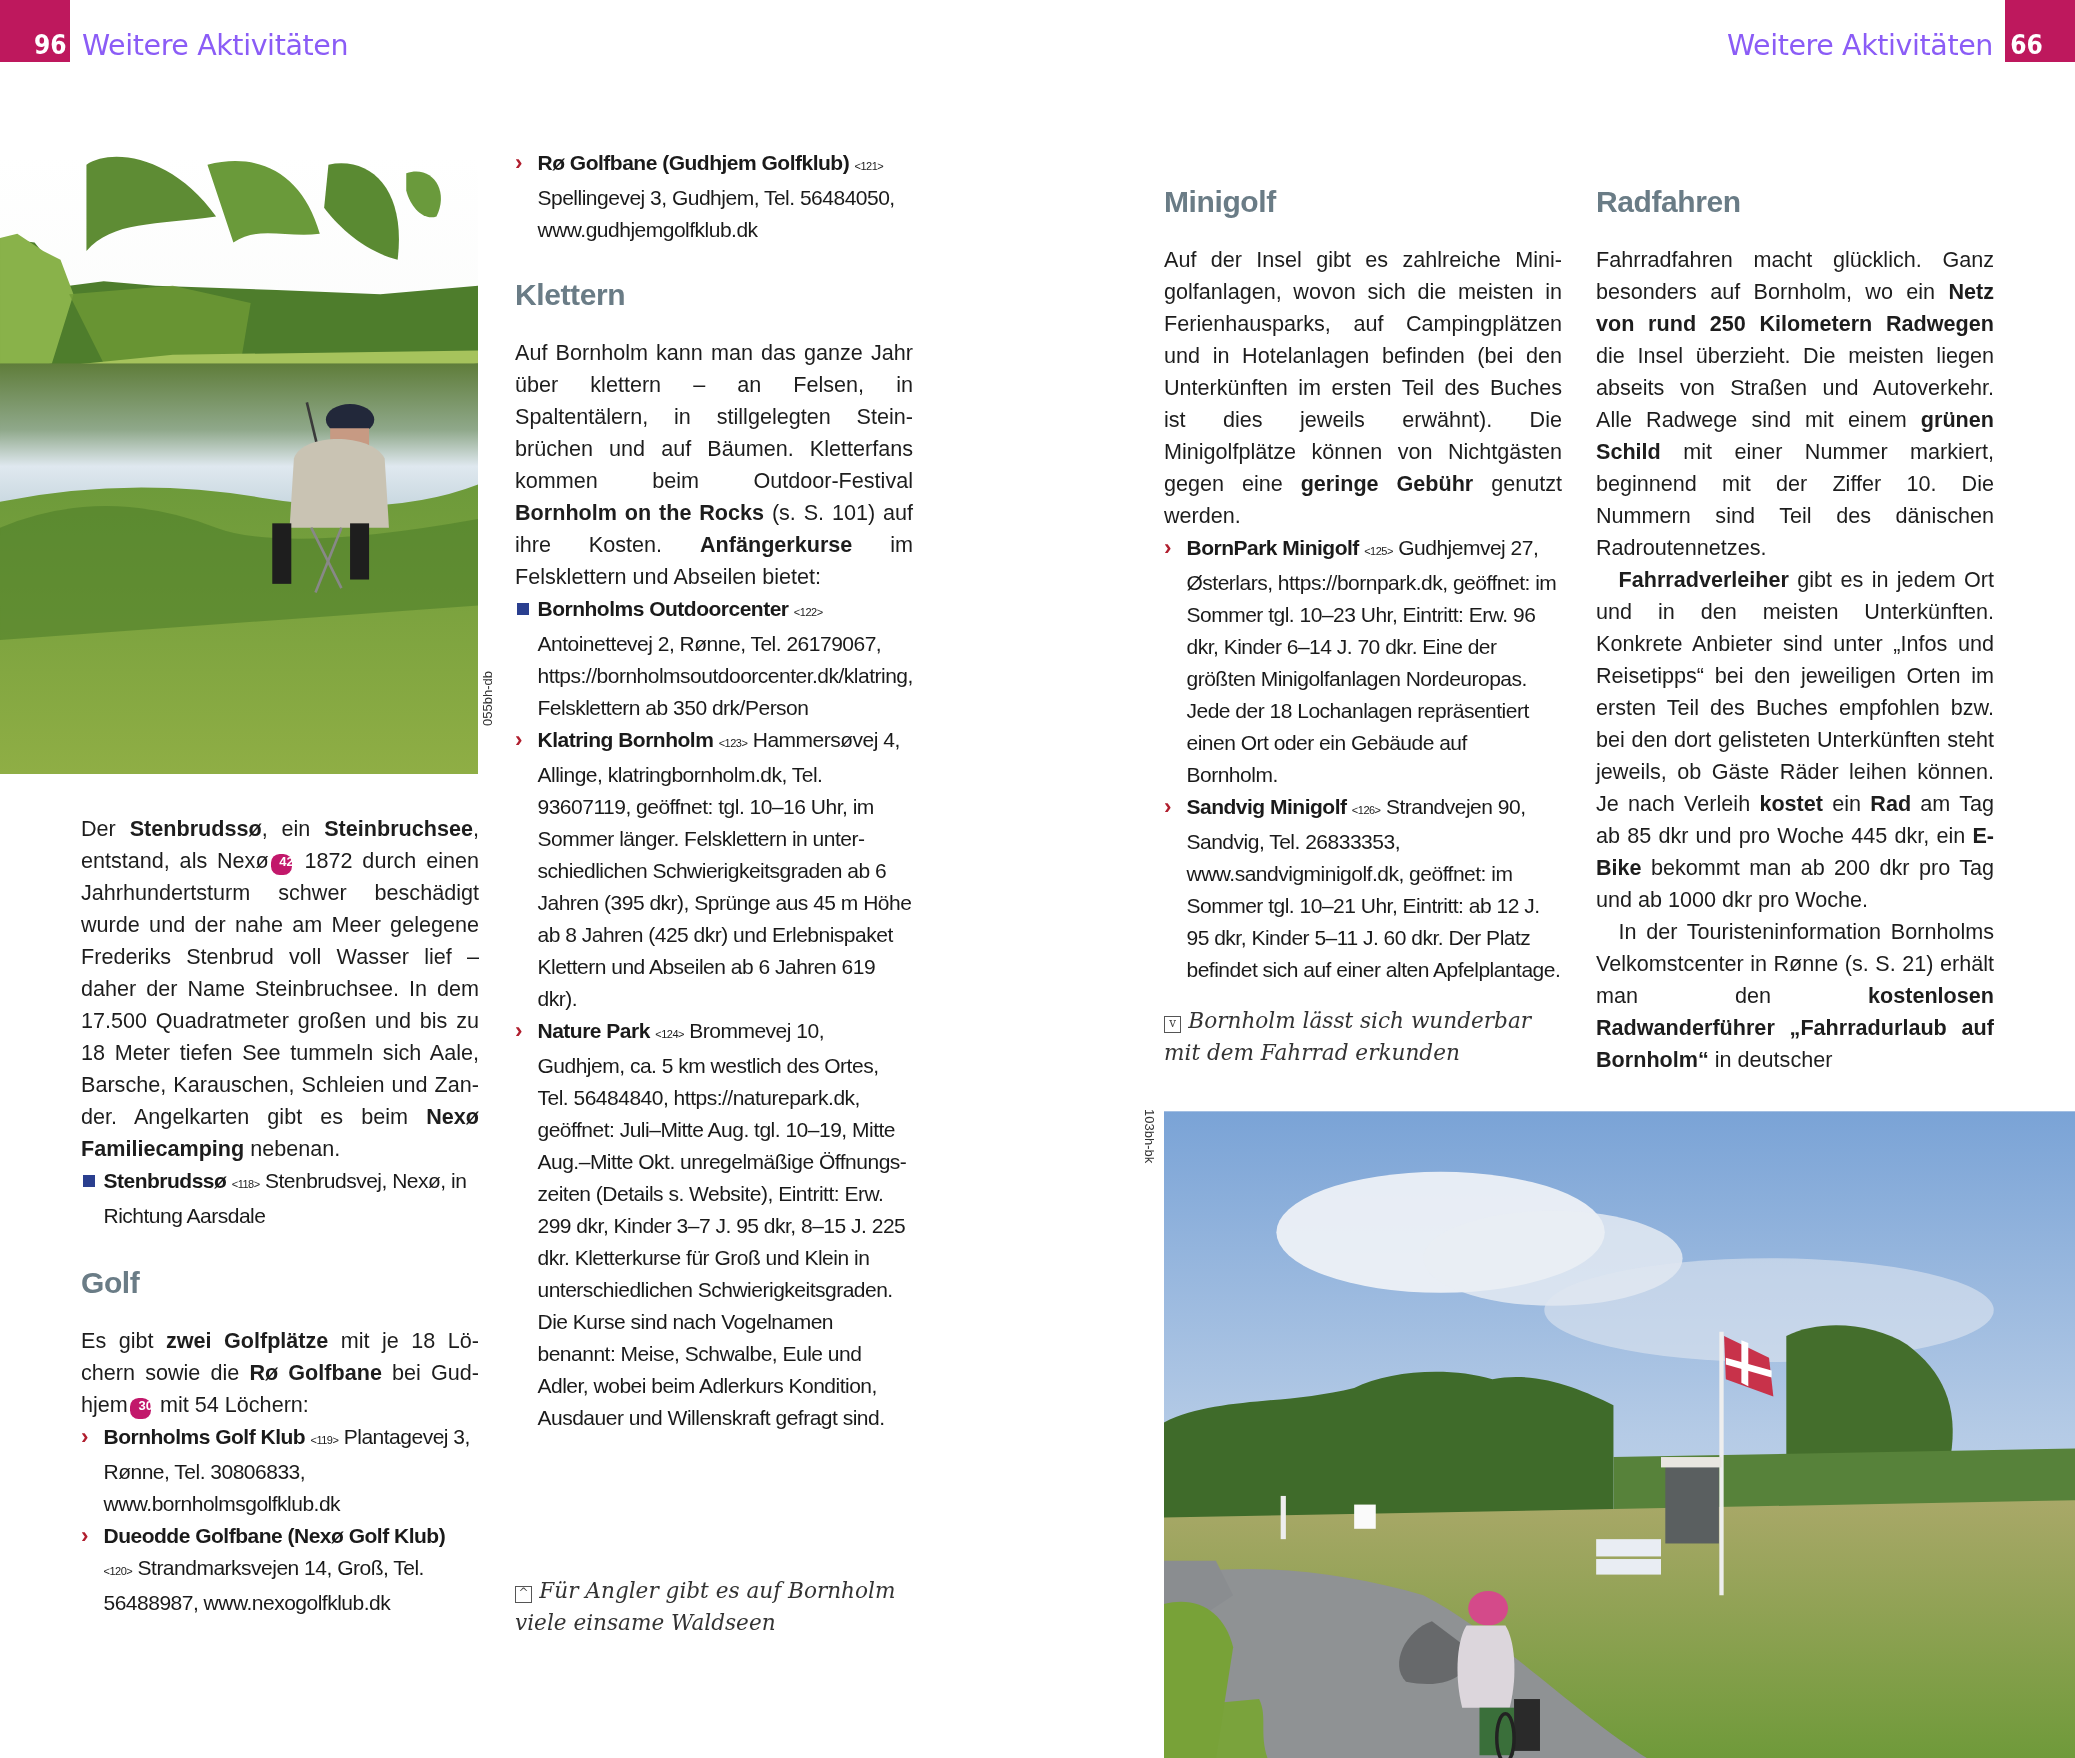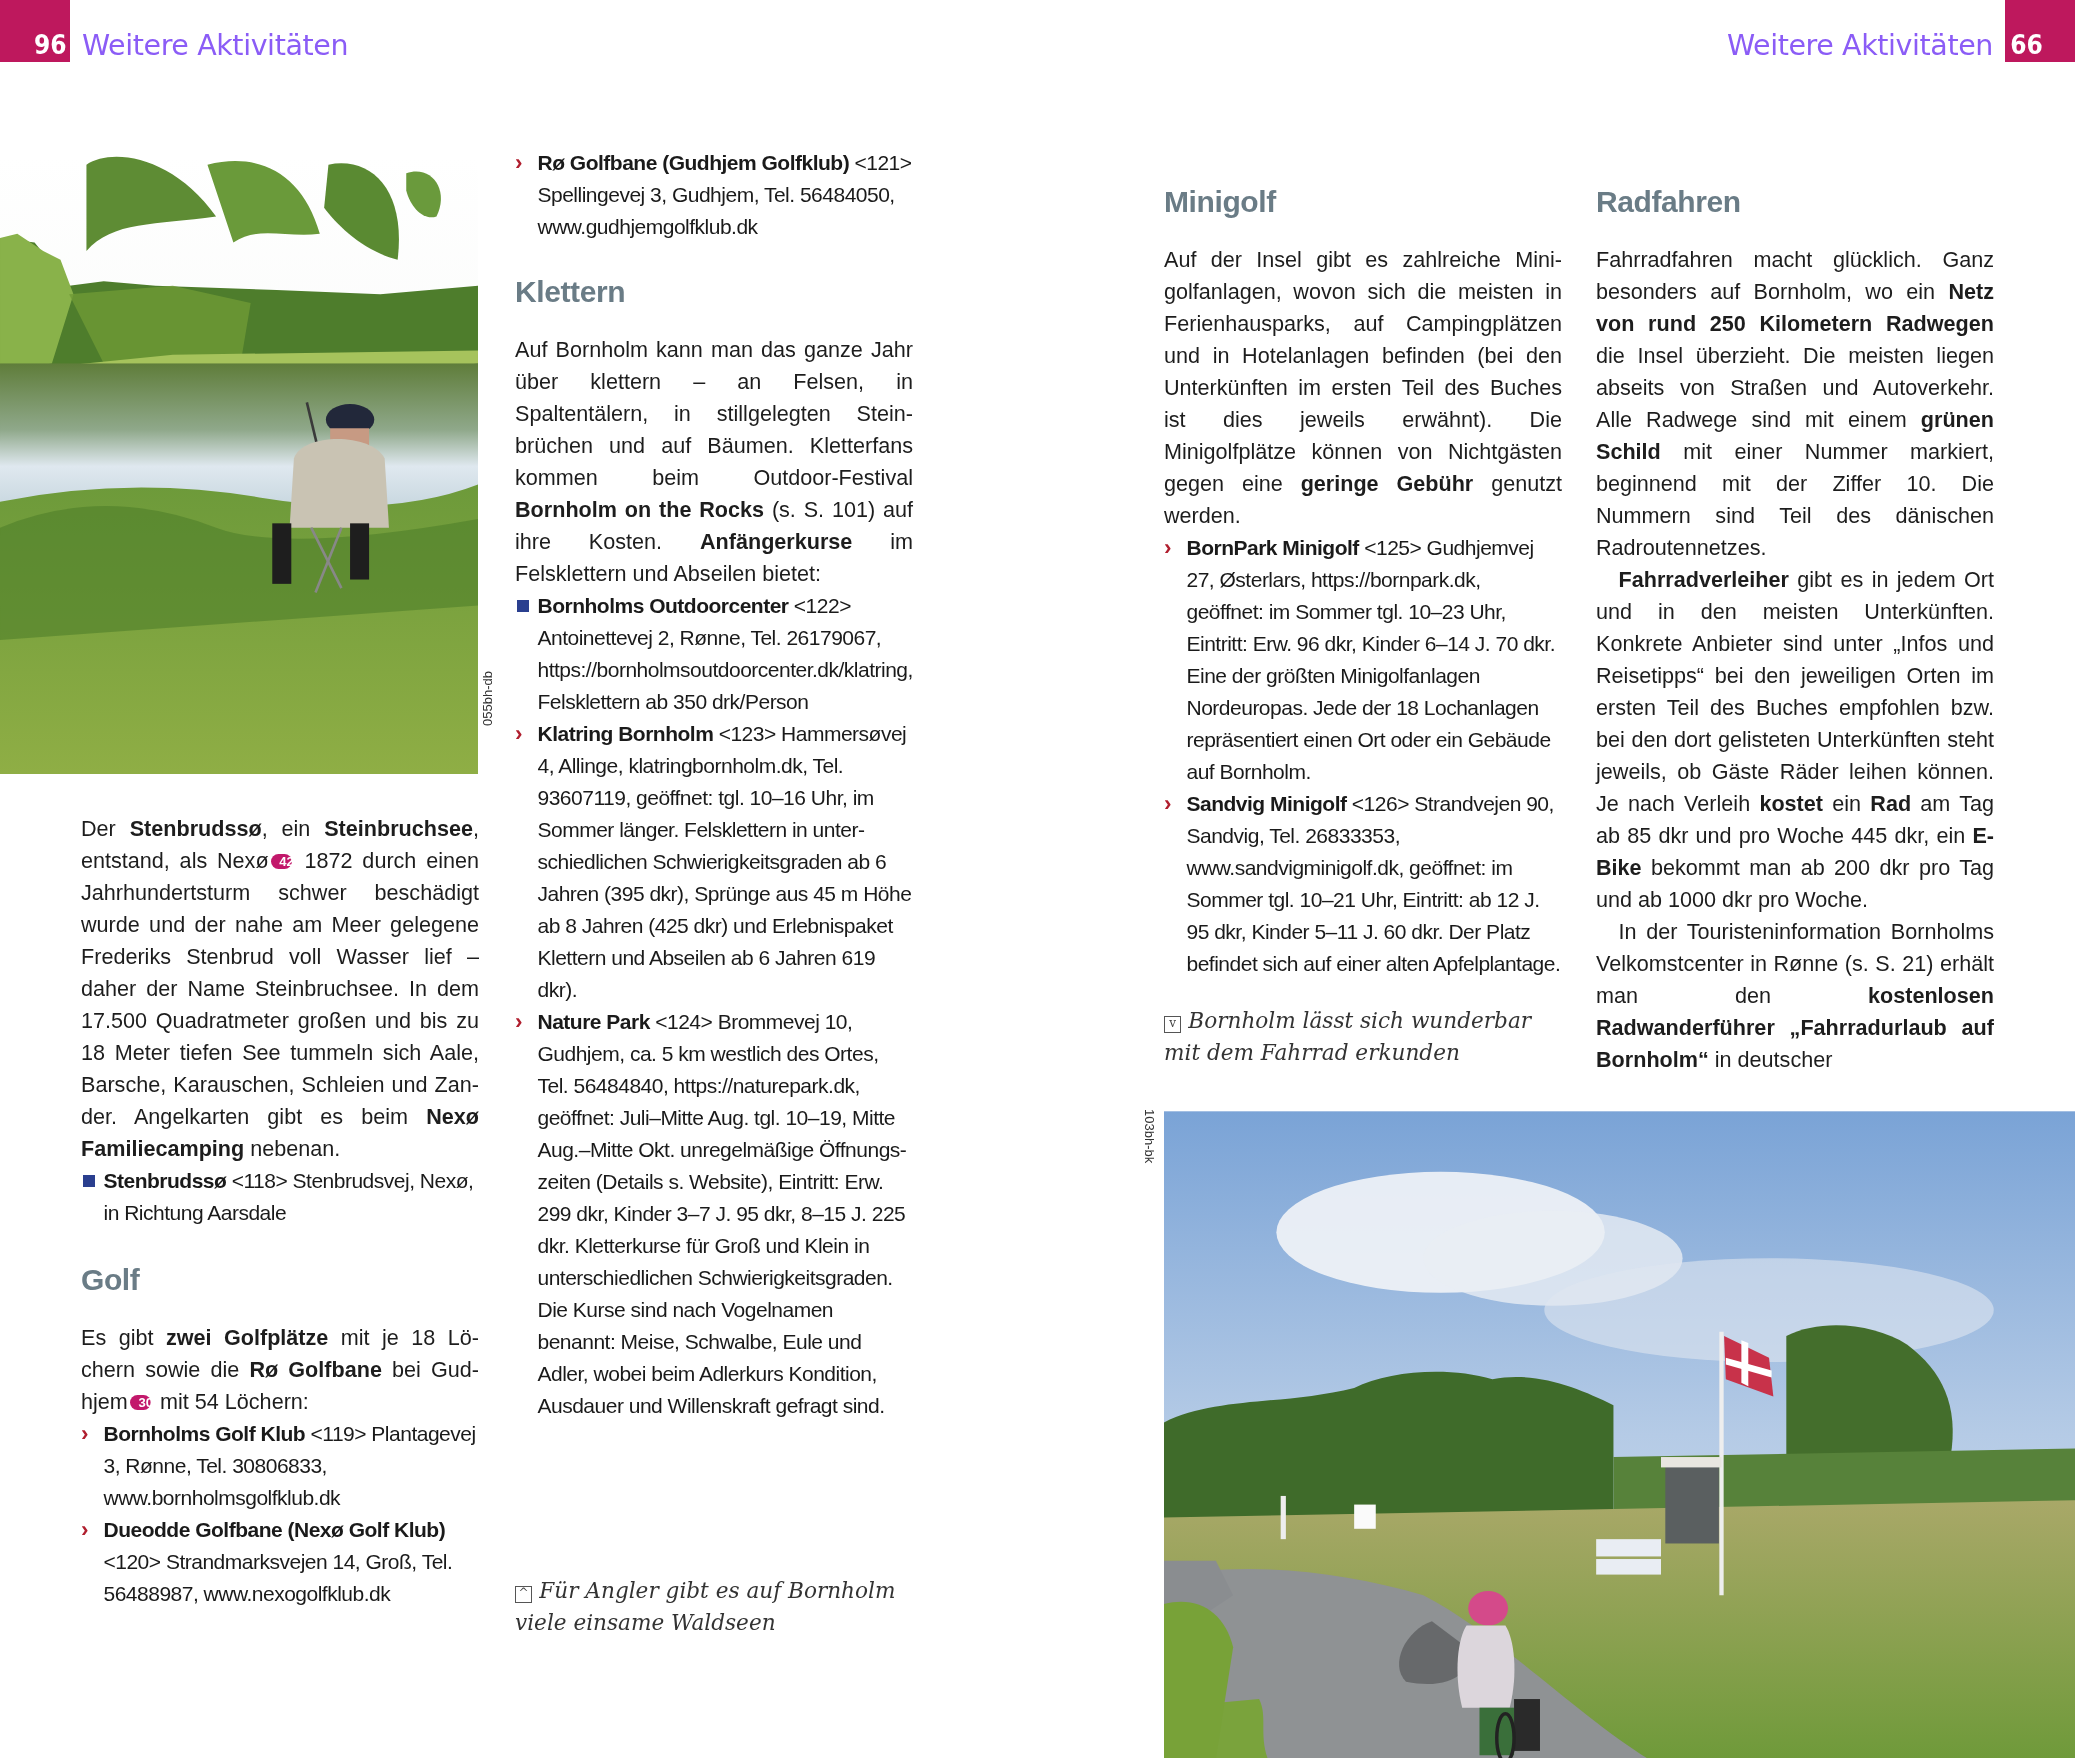--- a/index.html
+++ b/index.html
@@ -18,25 +18,25 @@
 
   .col { position: absolute; font-size: 21.6px; line-height: 32px; color: #1d1d1d; }
   .col p { text-align: justify; hyphens: manual; }
   .col .indent { text-indent: 22.5px; }
   .col b { font-weight: bold; }
 
   .h2 { font-family: "Liberation Sans Narrow", "Liberation Sans", sans-serif; font-weight: bold; font-size: 30px; color: #6a7c86; letter-spacing: -0.4px; margin-top: 39px; }
 
   .entry { position: relative; padding-left: 22.5px; font-family: "Liberation Sans Narrow", "Liberation Sans", sans-serif; font-size: 21px; line-height: 32px; letter-spacing: -0.5px; color: #1a1a1a; }
   .entry .name { font-weight: bold; }
-  .entry .ref { font-size: 21px; }
+  .entry .ref { font-size: 11px; }
   .bullet-arrow { position: absolute; left: 0; top: 0; color: #b01e2e; font-weight: bold; font-size: 22.5px; }
   .bullet-square { position: absolute; left: 1.7px; top: 9.5px; width: 12px; height: 12px; background: #2a3f8f; }
 
-  .badge { display: inline-block; width: 21px; height: 15px; border-radius: 8.6px; background: #c2186b; color: #fff; font-size: 13px; line-height: 16.4px; text-align: center; font-weight: bold; vertical-align: 1.7px; margin: 0 2.6px; padding-left: 8px; }
+  .badge { display: inline-block; width: 21px; height: 21px; border-radius: 8.6px; background: #c2186b; color: #fff; font-size: 13px; line-height: 16.4px; text-align: center; font-weight: bold; vertical-align: 1.7px; margin: 0 2.6px; padding-left: 8px; }
 
   .caption { position: absolute; font-family: "DejaVu Serif", "Liberation Serif", serif; font-style: italic; font-size: 21.6px; line-height: 32px; color: #333; }
   .cap-icon { display: inline-block; width: 17.3px; height: 17.3px; border: 1.7px solid #555; font-style: normal; font-size: 12px; line-height: 13px; text-align: center; margin-right: 7px; vertical-align: 0.9px; color: #444; }
 
   .credit { position: absolute; font-size: 13px; color: #333; white-space: nowrap; }
 
   .photo { position: absolute; overflow: hidden; }
 </style>
 </head>
 <body>

